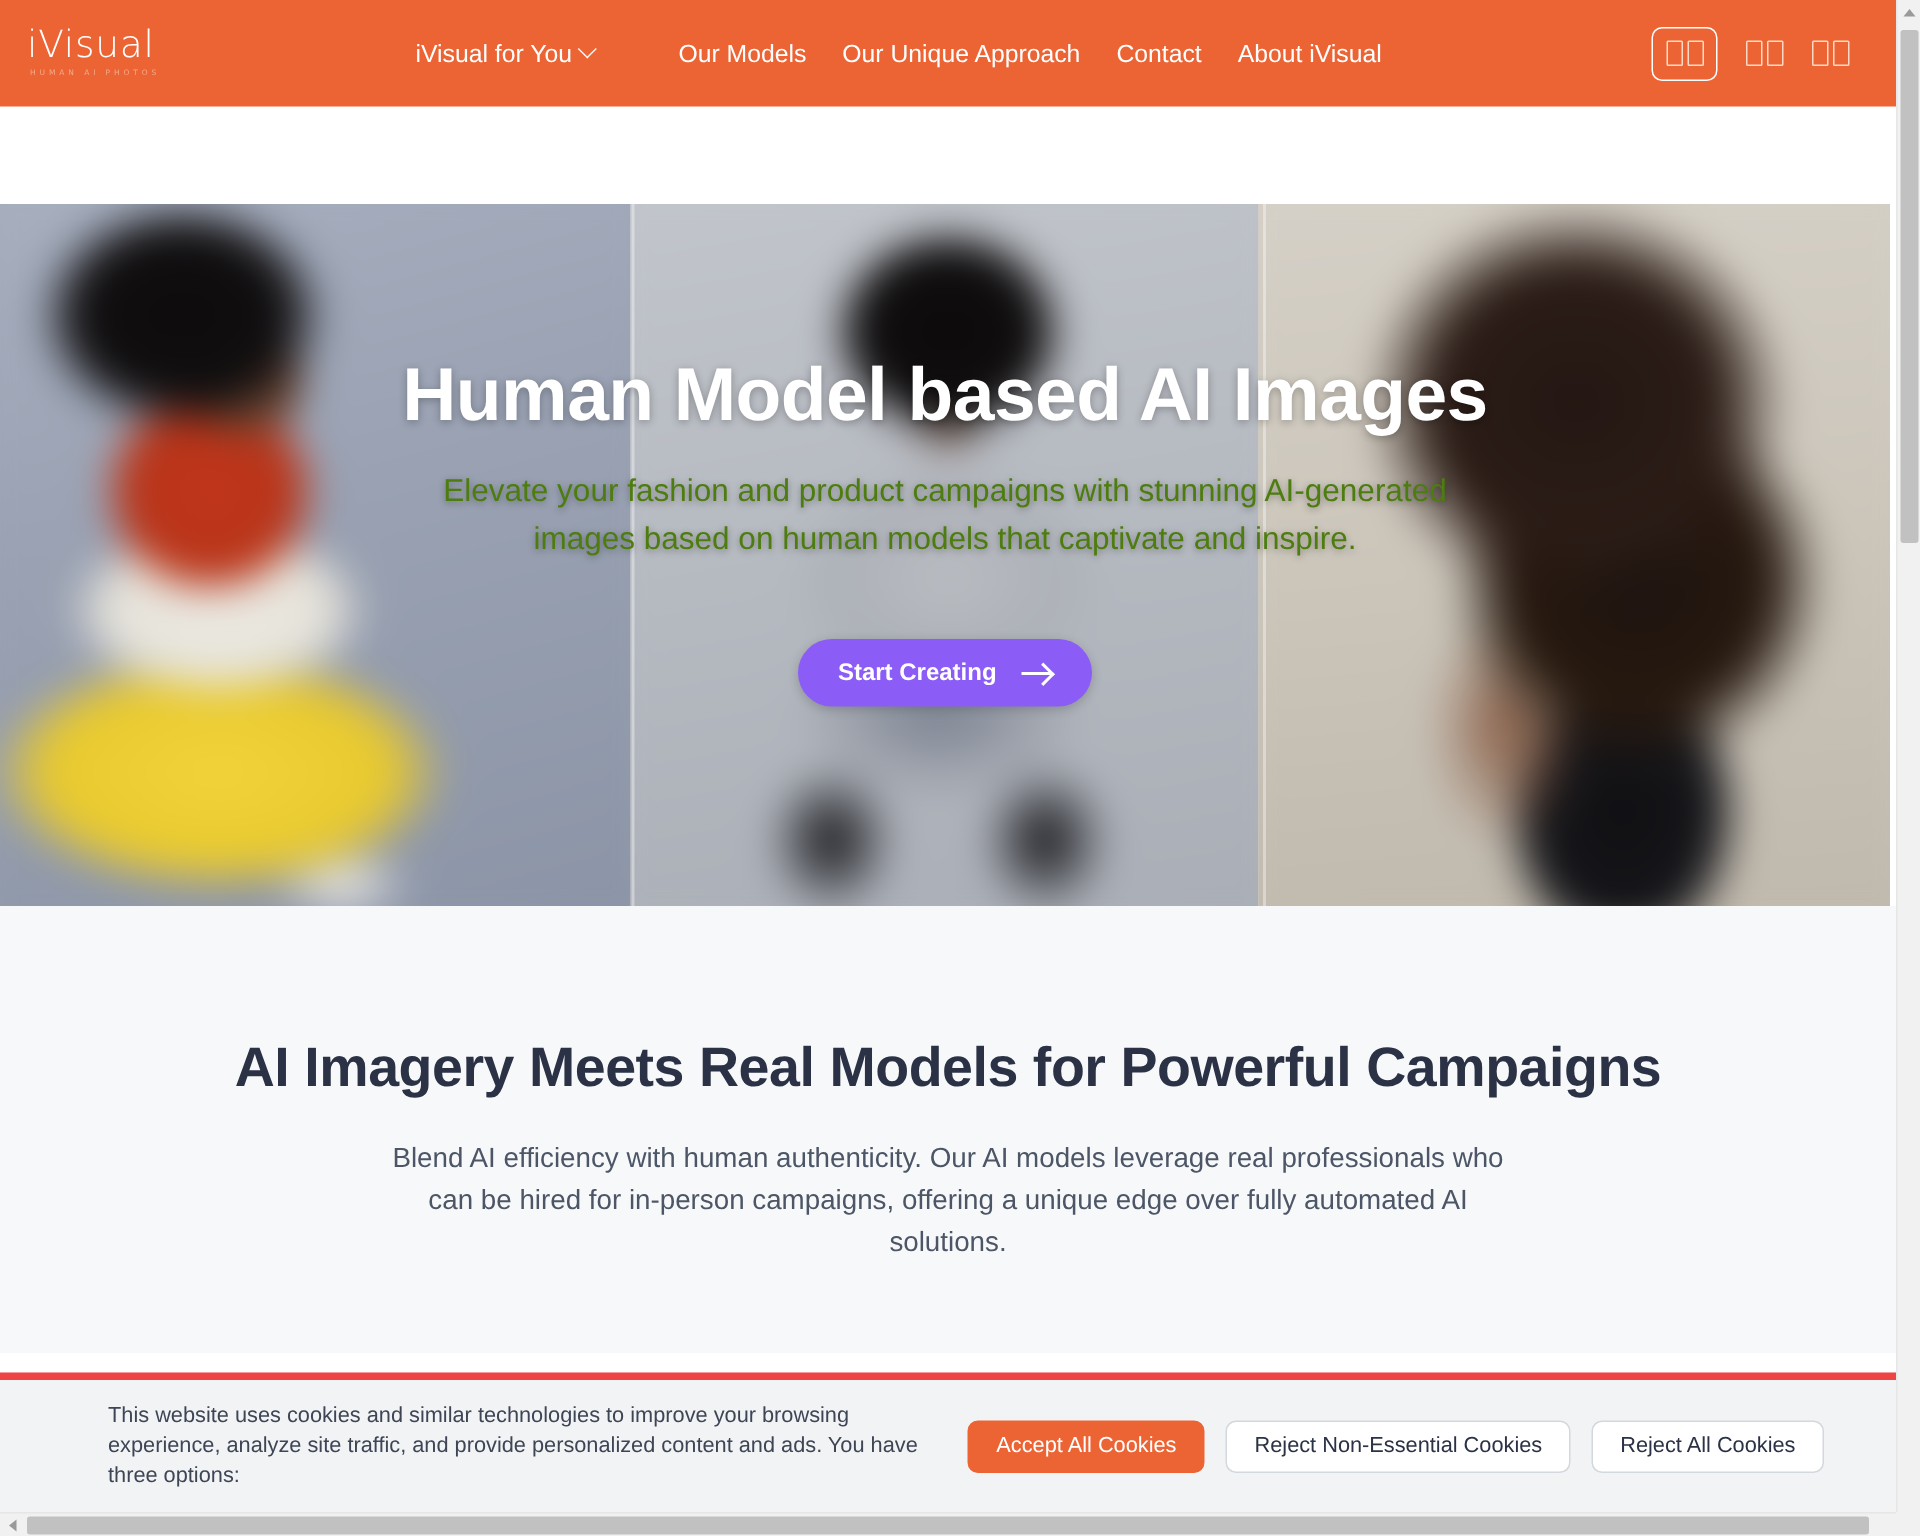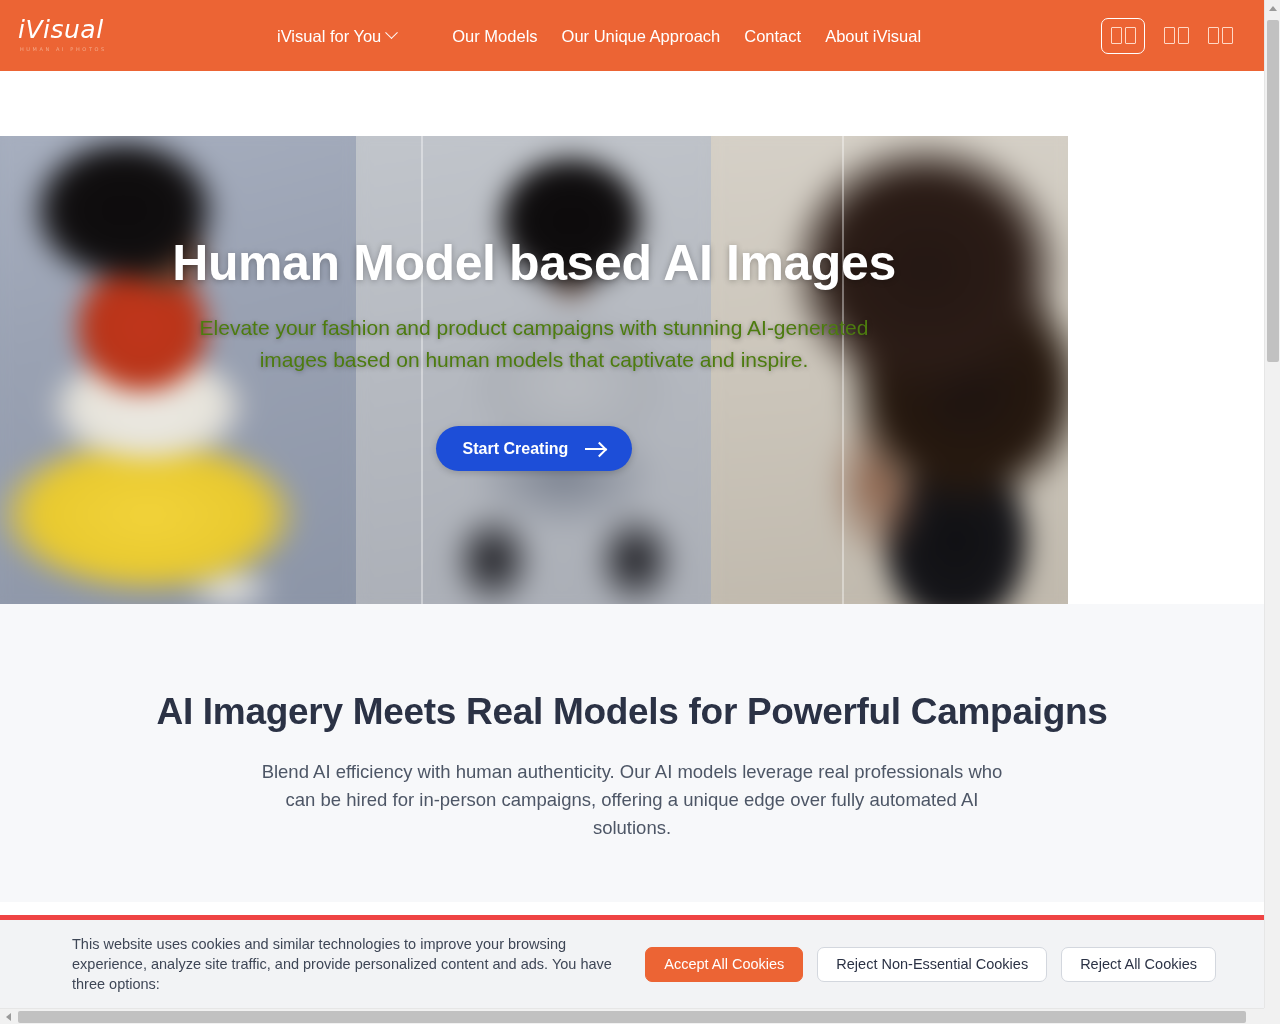--- a/index.html
+++ b/index.html
@@ -52,21 +52,20 @@
     justify-content: center;
   }
   .brand-word {
     font-family: "DejaVu Sans", sans-serif;
     font-size: 25px;
     line-height: 27px;
     letter-spacing: 0.5px;
     color: #ffffff;
     font-weight: 300;
     white-space: nowrap;
-    font-style: italic;
   }
   .brand-tagline {
     font-family: "DejaVu Sans", sans-serif;
     font-size: 5px;
     letter-spacing: 2.6px;
     color: #f6c0a6;
     opacity: .75;
     white-space: nowrap;
     margin-top: 3px;
     margin-left: 2px;
@@ -145,21 +144,21 @@
     justify-content: center;
     cursor: pointer;
   }
 
   
   .header-gap { width: 1264px; height: 65px; background: #ffffff; }
 
   
   .hero {
     position: relative;
-    width: 1068px;
+    width: 1260px;
     height: 468px;
     overflow: hidden;
   }
   .hero-panels {
     position: absolute;
     inset: 0;
     display: flex;
   }
   .panel { position: relative; overflow: hidden; }
   .panel-1 { width: 421px; background: #9aa3b4; }
@@ -244,21 +243,21 @@
     color: #4d7c0f;
     text-shadow: 0 1px 5px rgba(0,0,0,.35);
     font-weight: 400;
   }
   .hero-cta {
     margin-top: 50px;
     height: 45px;
     padding: 0 27px;
     border: none;
     border-radius: 24px;
-    background: #1d4ed8;
+    background: #8b5cf6;
     color: #ffffff;
     font-size: 16px;
     font-weight: 700;
     font-family: "Liberation Sans", sans-serif;
     display: inline-flex;
     align-items: center;
     gap: 17px;
     cursor: pointer;
     box-shadow: 0 2px 7px rgba(0,0,0,.18);
   }

